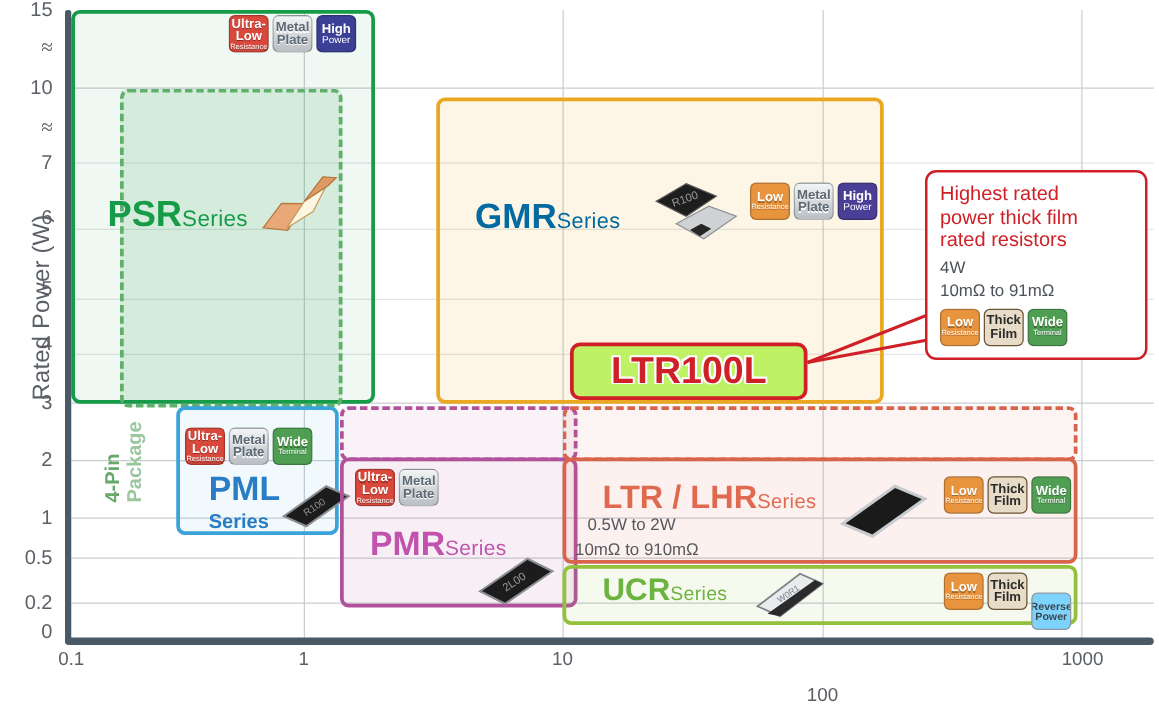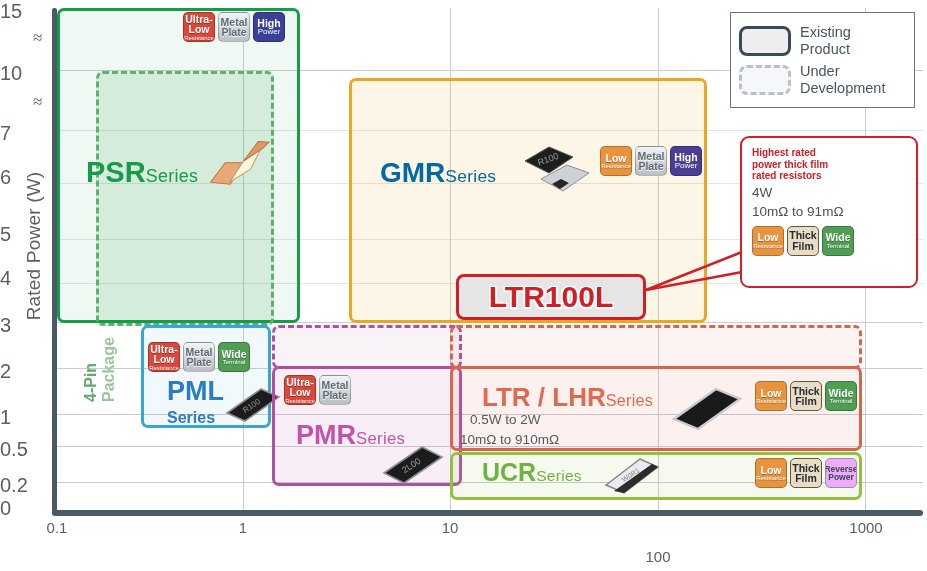--- a/index.html
+++ b/index.html
@@ -3,21 +3,21 @@
 <meta charset="utf-8">
 <style>
   html,body{margin:0;padding:0;background:#fff;}
   body{width:927px;height:571px;font-family:"Liberation Sans",sans-serif;overflow:hidden;}
   #root{position:relative;width:927px;height:571px;}
 
   .axis-title{position:absolute;color:#5b5f66;font-size:19px;letter-spacing:.2px;}
   #ylabel{left:-86px;top:235px;width:240px;text-align:center;transform:rotate(-90deg);transform-origin:center;}
   #xlabel{left:330px;top:538px;width:300px;text-align:center;}
 
-  .tick{position:absolute;color:#5b5f66;font-size:20px;}
+  .tick{position:absolute;color:#5b5f66;font-size:16px;text-align:right;}
   .ytick{width:42px;}
   .xtick{width:60px;text-align:center;font-size:15px;}
 
   .brk{position:absolute;left:33px;color:#5b6068;font-size:17px;font-family:"Liberation Serif",serif;}
 
   #plot{position:absolute;left:57px;top:8px;width:866px;height:504px;background:#fff;}
   .gl{position:absolute;background:#c9cdd2;}
   .glh{left:0;width:866px;height:1px;}
   .glv{top:0;width:1px;height:504px;}
   .glh.minor{background:#e3e6e9;}
@@ -39,41 +39,41 @@
          border:1px solid rgba(0,0,0,.25);overflow:hidden;text-align:center;}
   .badge b{font-size:10.5px;font-weight:bold;display:block;}
   .badge i{font-size:6px;font-style:normal;display:block;}
   .b-ulr{background:#d9483b;color:#fff;text-shadow:0 1px 0 rgba(0,0,0,.35);}
   .b-lr{background:#e8943f;color:#fff;text-shadow:0 1px 0 rgba(0,0,0,.3);}
   .b-mp{background:linear-gradient(#f2f4f5,#b9bfc4);color:#5d6a74;text-shadow:0 1px 0 #fff;}
   .b-hp-blue{background:#3b3f96;color:#fff;}
   .b-hp-purple{background:#4a3f95;color:#fff;}
   .b-tf{background:#e6dcc8;color:#2b2b2b;border-color:#6b5335;}
   .b-wt{background:#4f9e53;color:#fff;text-shadow:0 1px 0 rgba(0,0,0,.3);justify-content:center;}
-  .b-rm{background:#f0abfc;color:#3a4753;border-color:#8b97a2;}
+  .b-rm{background:#7dd3fc;color:#3a4753;border-color:#8b97a2;margin-top:16px;}
 
   .chip{position:absolute;}
 
   #legend{position:absolute;left:730px;top:12px;width:185px;height:96px;background:#fff;
           border:1px solid #6c7880;box-sizing:border-box;padding:8px 8px;display:flex;
           flex-direction:column;justify-content:space-around;}
   .leg-row{display:flex;align-items:center;gap:9px;}
   .leg-sw{width:52px;height:30px;box-sizing:border-box;border-radius:8px;flex:none;}
   .leg-sw.solid{border:3px solid #3c4a55;background:#eceeef;}
   .leg-sw.dashed{border:3px dashed #b9c0c6;background:#f6f7f8;}
   .leg-txt{color:#4a5560;font-size:14.5px;line-height:1.12;}
 
   #callout{position:absolute;left:740px;top:136px;width:178px;height:152px;background:#fff;
            border:2.5px solid #cf2027;border-radius:9px;box-sizing:border-box;padding:9px 10px;}
-  #callout .hl{color:#cf2027;font-weight:bold;font-size:10px;line-height:1.16;}
+  #callout .hl{color:#cf2027;font-weight:normal;font-size:16px;line-height:1.16;}
   #callout .sp{color:#4c5159;font-size:13.5px;line-height:1.22;margin-top:3px;}
   #callout .badges{position:static;display:flex;margin-top:5px;gap:3px;}
 
   #ltr100l{position:absolute;left:456px;top:274px;width:190px;height:46px;
-           background:#e5e5e5;border:3.5px solid #cf2027;border-radius:8px;box-sizing:border-box;
+           background:#bef264;border:3.5px solid #cf2027;border-radius:8px;box-sizing:border-box;
            display:flex;align-items:center;justify-content:center;}
   #ltr100l span{font-size:30px;font-weight:bold;color:#cf2027;
                 text-shadow:-1.5px -1.5px 0 #fff,1.5px -1.5px 0 #fff,-1.5px 1.5px 0 #fff,1.5px 1.5px 0 #fff;}
 
   #fourpin{position:absolute;left:96px;top:322px;width:60px;height:80px;}
   #fourpin span{position:absolute;color:#67a96b;font-weight:bold;font-size:16px;white-space:nowrap;
                 transform-origin:left bottom;transform:rotate(-90deg);}
 </style>
 </head>
 <body>
@@ -303,36 +303,20 @@
         <b>Thick</b>
         <b>Film</b>
       </div>
       <div class="badge b-wt">
         <b>Wide</b>
         <i>Terminal</i>
       </div>
     </div>
   </div>
 
-  <div id="legend">
-    <div class="leg-row">
-      <div class="leg-sw solid"></div>
-      <div class="leg-txt">
-        <div>Existing</div>
-        <div>Product</div>
-      </div>
-    </div>
-    <div class="leg-row">
-      <div class="leg-sw dashed"></div>
-      <div class="leg-txt">
-        <div>Under</div>
-        <div>Development</div>
-      </div>
-    </div>
-  </div>
 
   <div id="yaxisline"></div>
   <div id="xaxisline"></div>
 
   <div class="tick xtick" style="left:27px;top:519px">0.1</div>
   <div class="tick xtick" style="left:213px;top:519px">1</div>
   <div class="tick xtick" style="left:420px;top:519px">10</div>
   <div class="tick xtick" style="left:628px;top:548px">100</div>
   <div class="tick xtick" style="left:836px;top:519px">1000</div>
 

